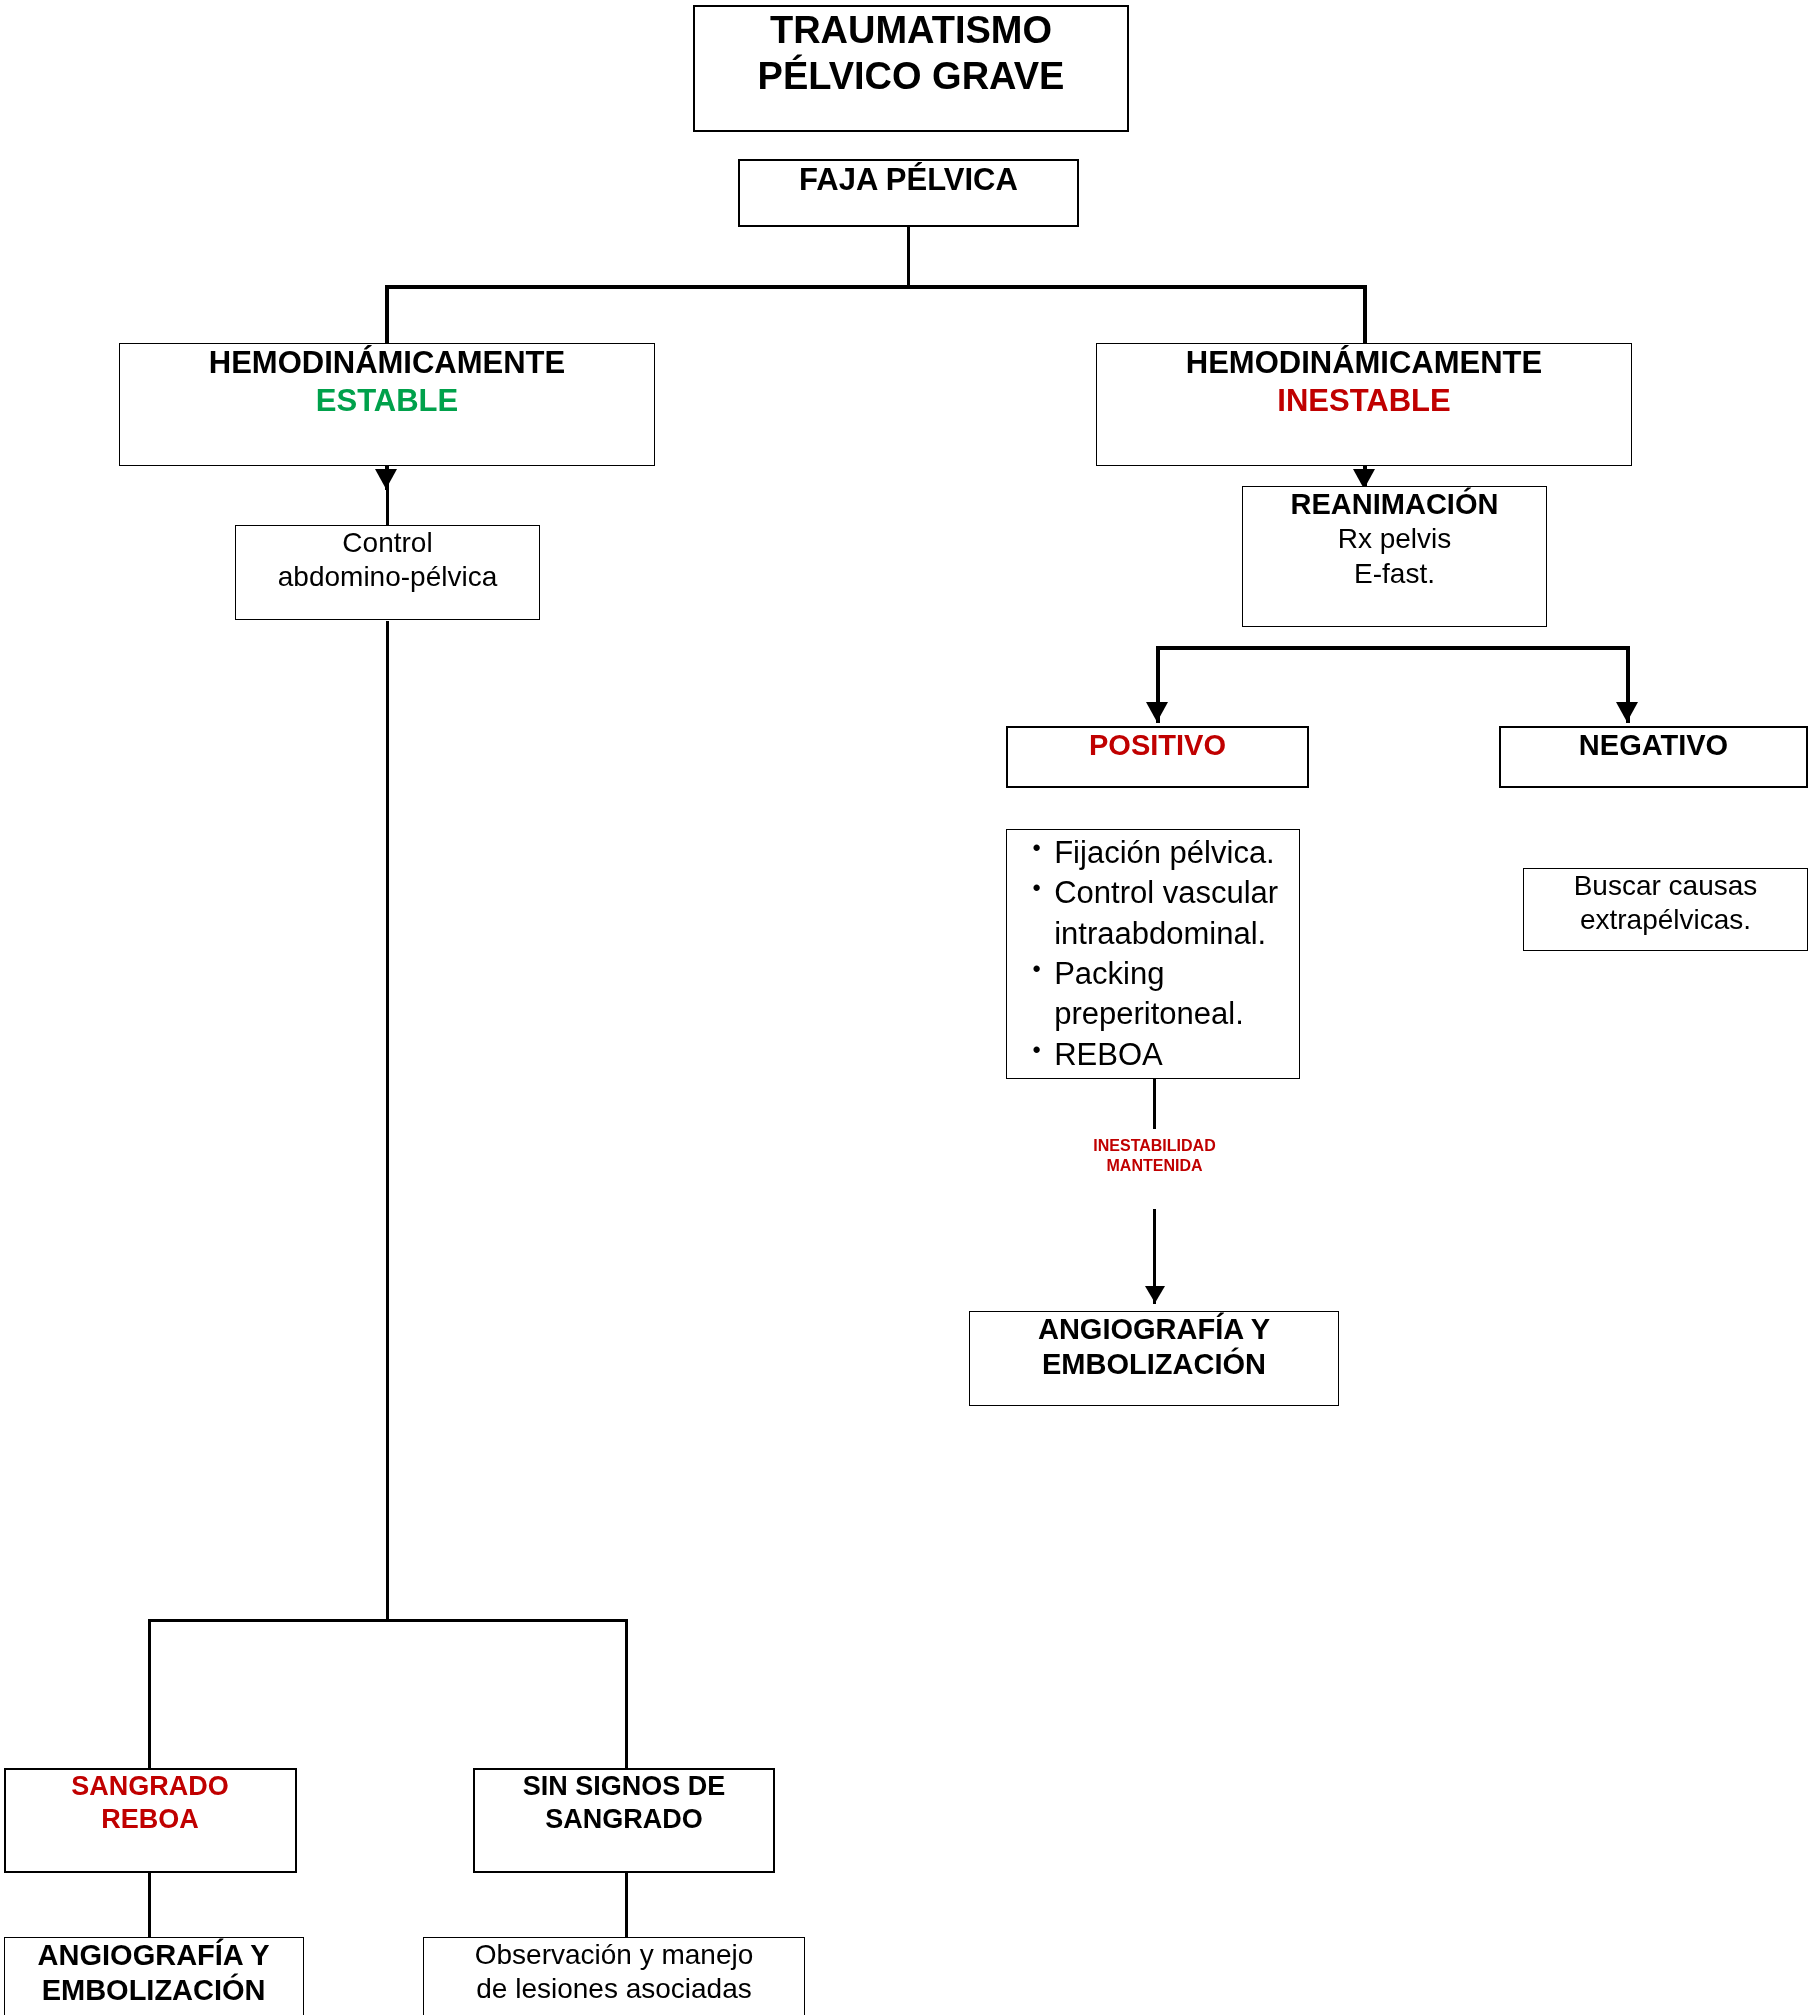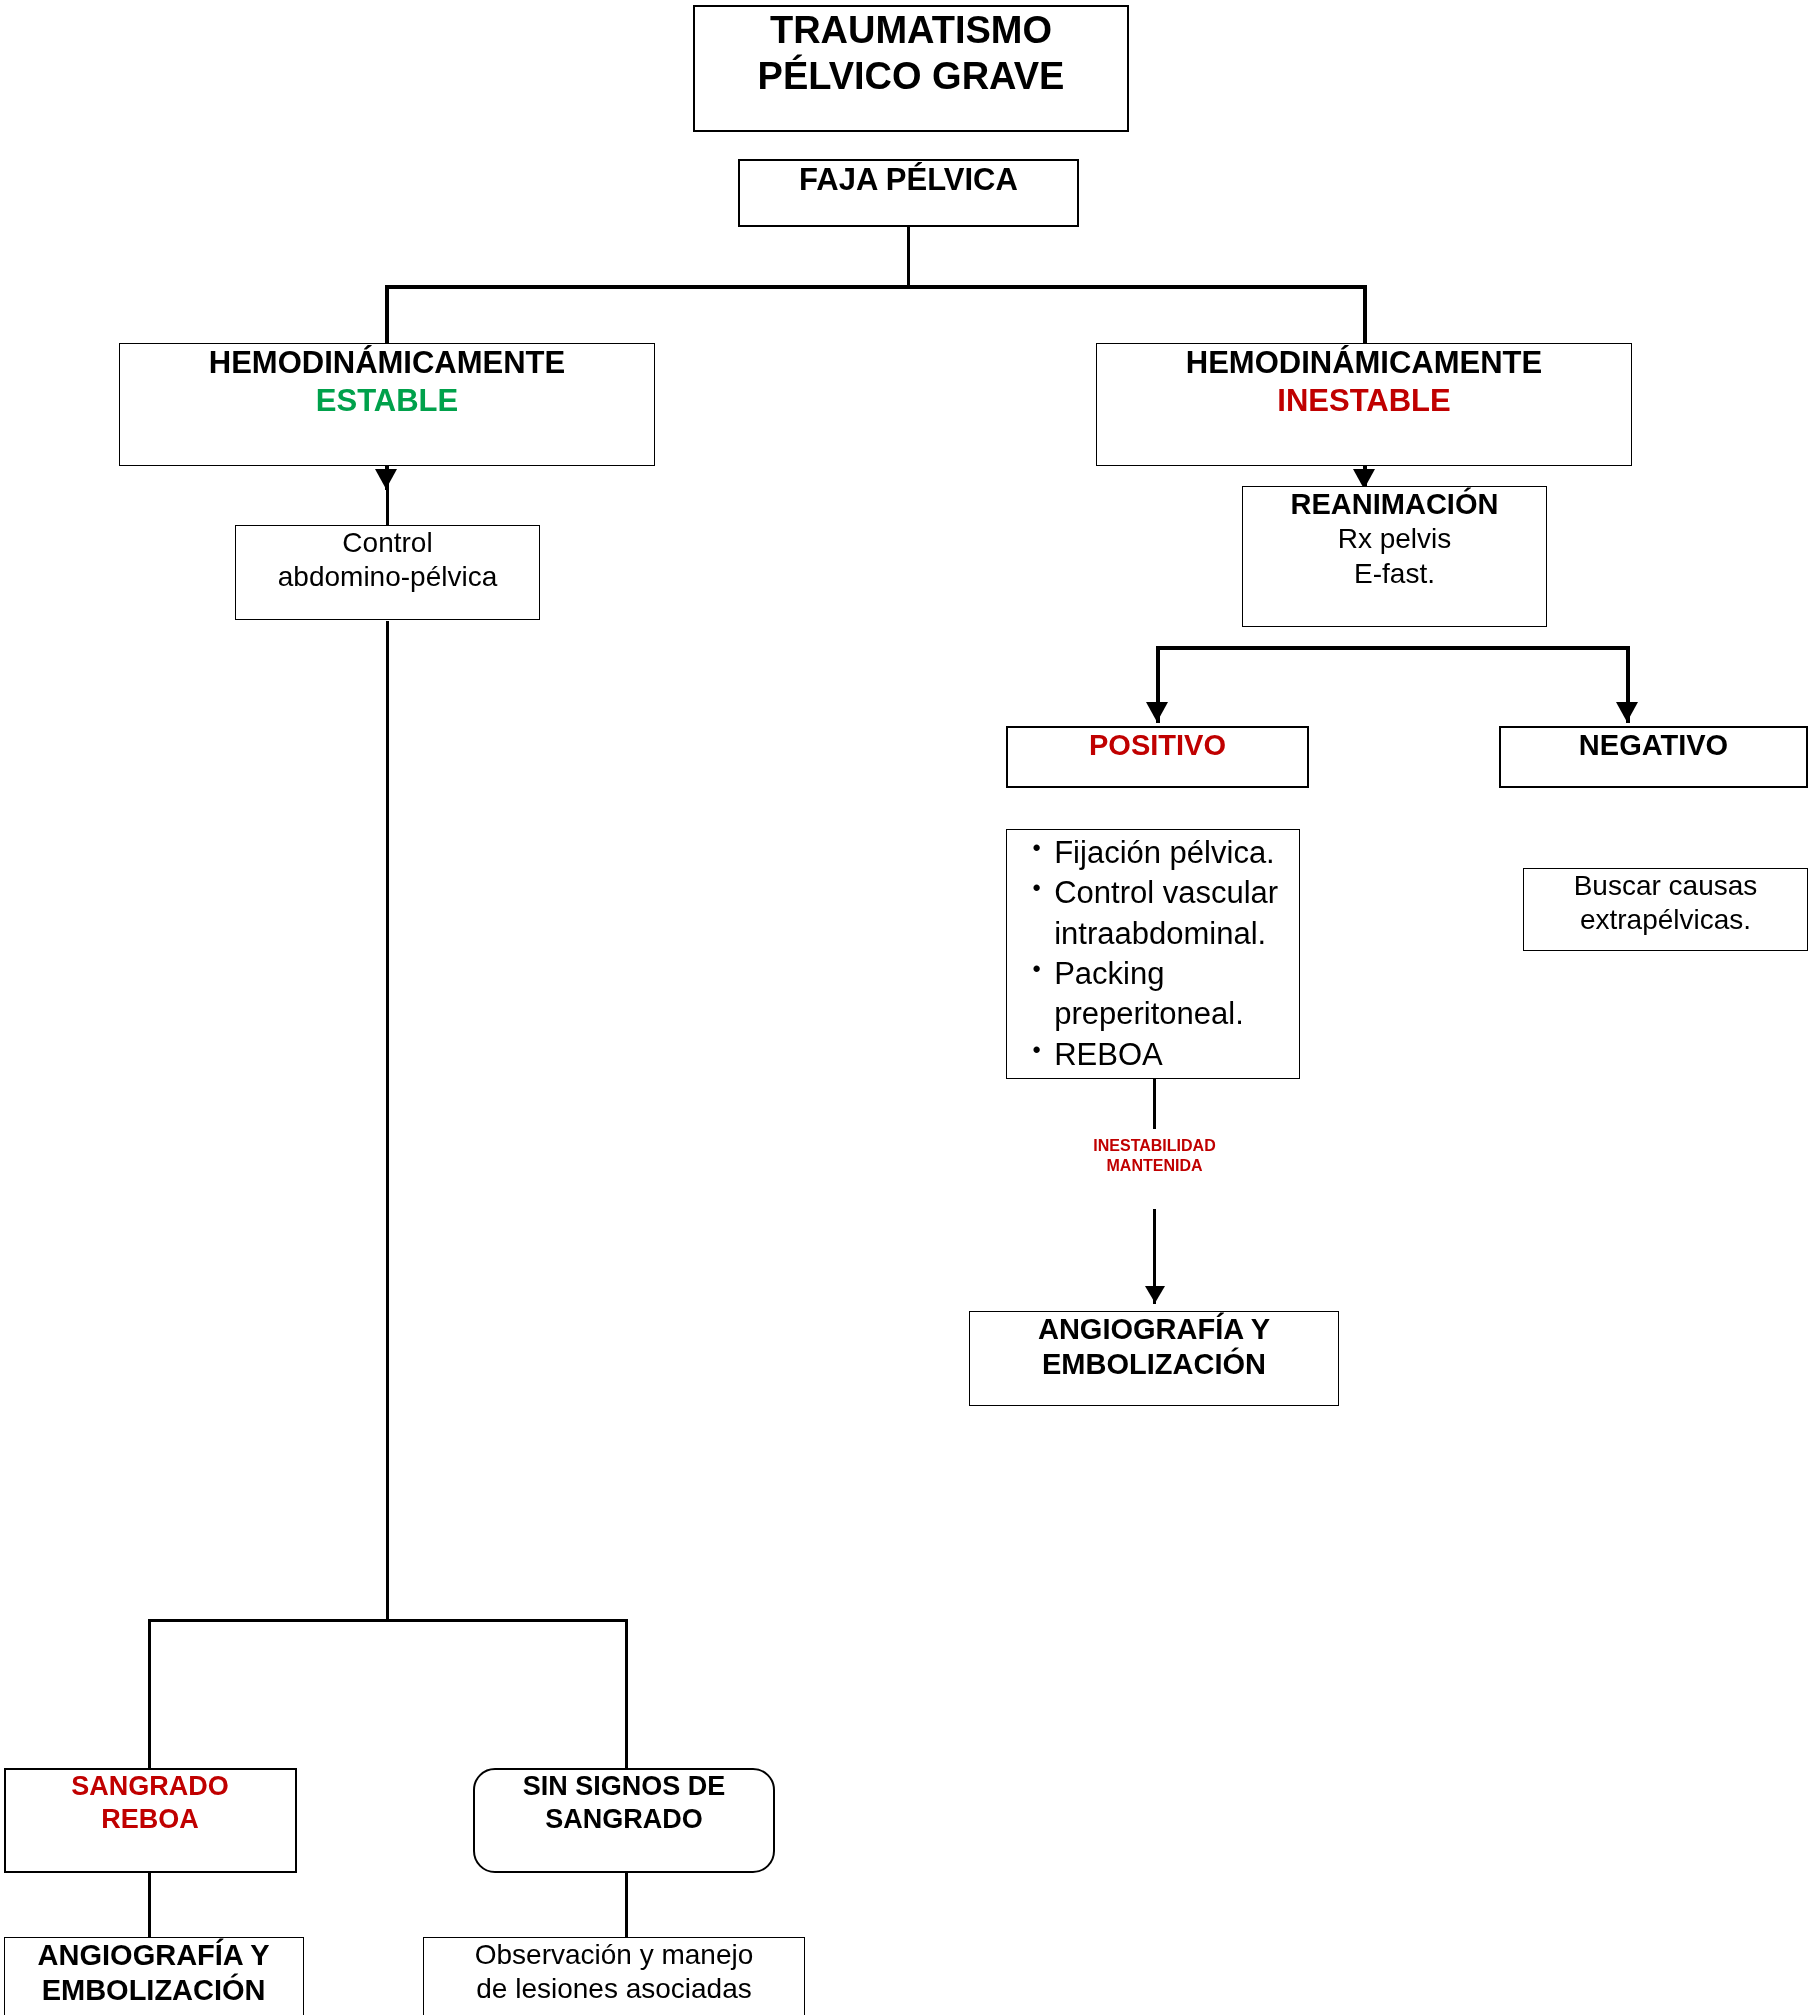--- a/index.html
+++ b/index.html
@@ -200,21 +200,21 @@
 
   <div class="hline thin" style="left:148px; top:1619px; width:480px; height:2.7px;"></div>
   <div class="vline thin" style="left:148px; top:1619px; width:2.7px; height:152px;"></div>
   <div class="vline thin" style="left:625px; top:1619px; width:2.7px; height:152px;"></div>
 
   <div class="node" style="left:3.6px; top:1768px; width:293px; height:105px;">
     <span class="ln red fs-30">SANGRADO</span>
     <span class="ln red fs-30">REBOA</span>
   </div>
 
-  <div class="node" style="left:473px; top:1768px; width:302px; height:105px;border-radius:22px;">
+  <div class="node" style="left:473px; top:1768px; width:302px; height:105px;">
     <span class="ln bold fs-30">SIN SIGNOS DE</span>
     <span class="ln bold fs-30">SANGRADO</span>
   </div>
 
   <div class="vline thin" style="left:148px; top:1873px; width:2.7px; height:65px;"></div>
   <div class="vline thin" style="left:625px; top:1873px; width:2.7px; height:65px;"></div>
 
   <div class="node thin" style="left:3.6px; top:1937px; width:300px; height:100px;">
     <span class="ln bold fs-32">ANGIOGRAFÍA Y</span>
     <span class="ln bold fs-32">EMBOLIZACIÓN</span>

